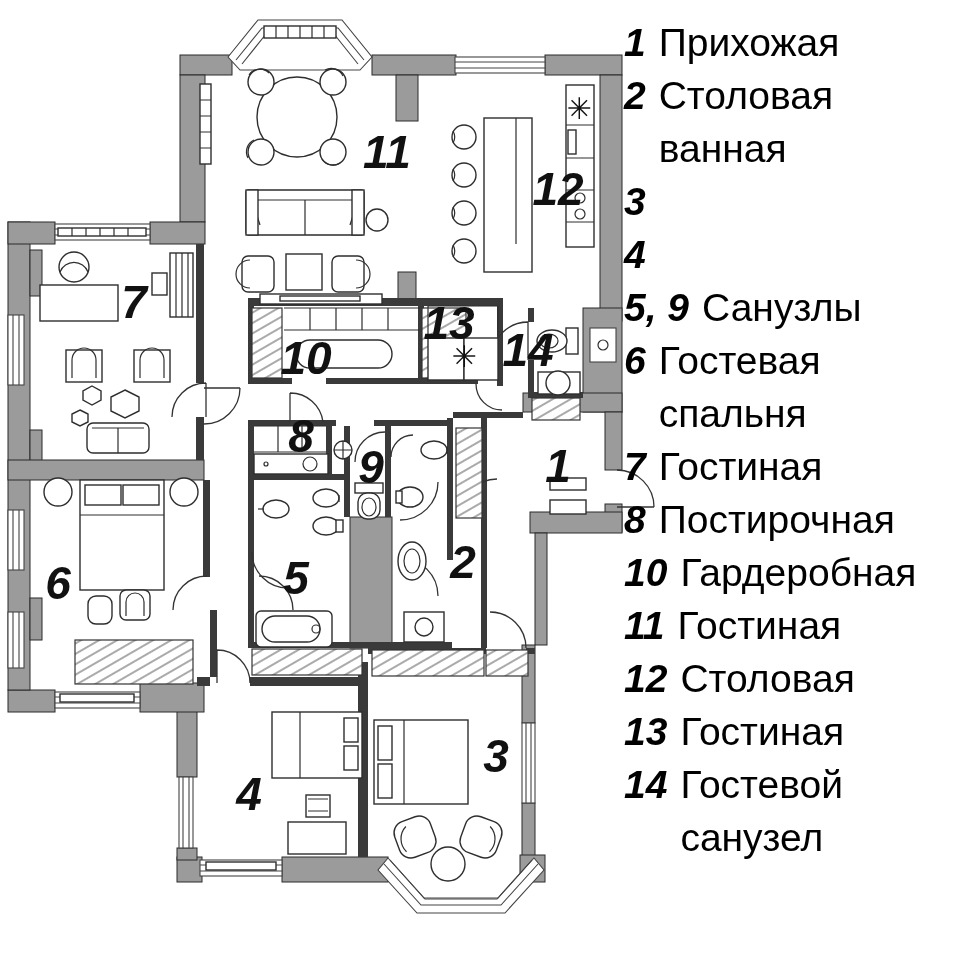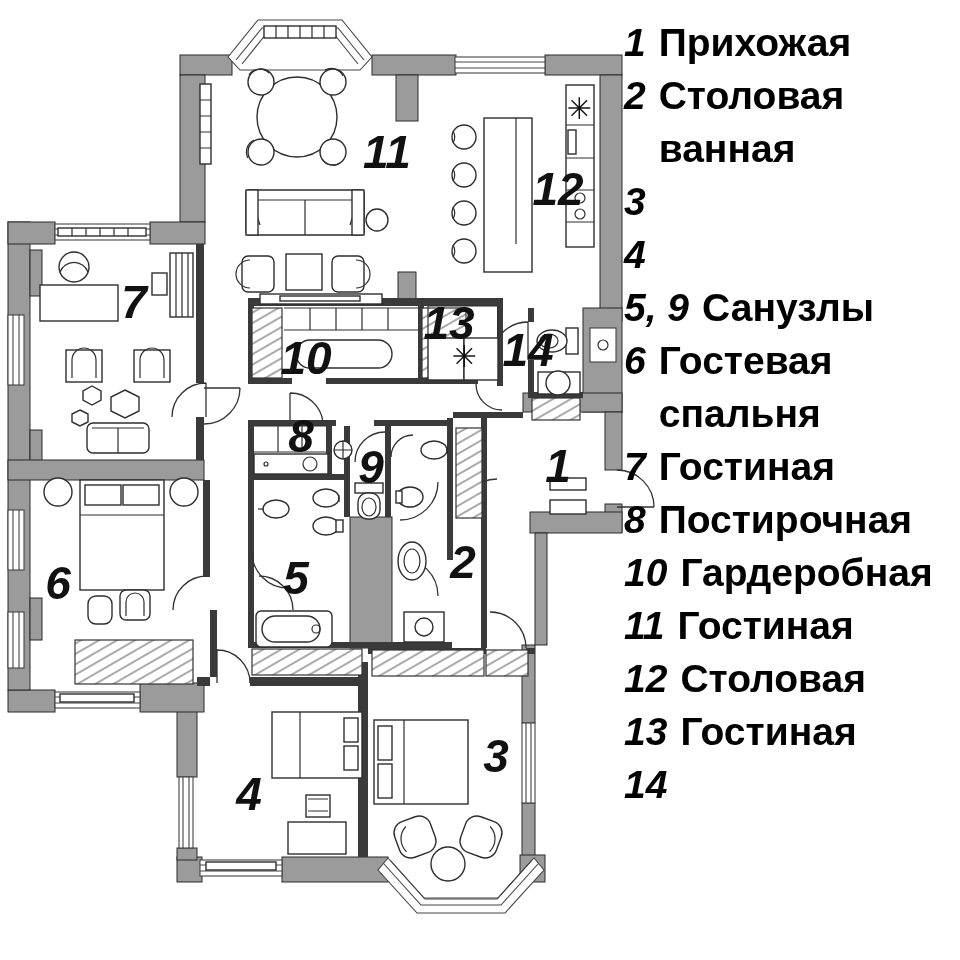--- a/index.html
+++ b/index.html
@@ -24,21 +24,21 @@
     display:flex;flex-direction:column;
   }
   .legend-item{
     display:flex;align-items:flex-start;
     font-size:39px;line-height:53px;color:#000;
   }
   .legend-item .num{
     font-weight:bold;font-style:italic;
     margin-right:13px;white-space:nowrap;flex:0 0 auto;
   }
-  .legend-item .label{font-weight:bold;}
+  .legend-item .label{font-weight:normal;}
   
   .wall{fill:#9b9b9b;stroke:#2a2a2a;stroke-width:1;}
   .wallt{fill:#3a3a3a;stroke:none;}
   .furn{fill:#ffffff;stroke:#2e2e2e;stroke-width:1.4;}
   .furnln{fill:none;stroke:#2e2e2e;stroke-width:1.2;}
   .door{fill:none;stroke:#333;stroke-width:1.3;}
   .glz{fill:none;stroke:#444;stroke-width:1.1;}
   .winbox{fill:#ffffff;stroke:#444;stroke-width:1.1;}
   .hatchbox{stroke:#333;stroke-width:1.2;}
 </style>
@@ -415,14 +415,15 @@
     <div class="legend-item">
       <span class="num">12</span>
       <span class="label">Столовая</span>
     </div>
     <div class="legend-item">
       <span class="num">13</span>
       <span class="label">Гостиная</span>
     </div>
     <div class="legend-item">
       <span class="num">14</span>
+      <span class="label">Гостевой санузел</span>
     </div>
   </div>
 
 </body></html>

